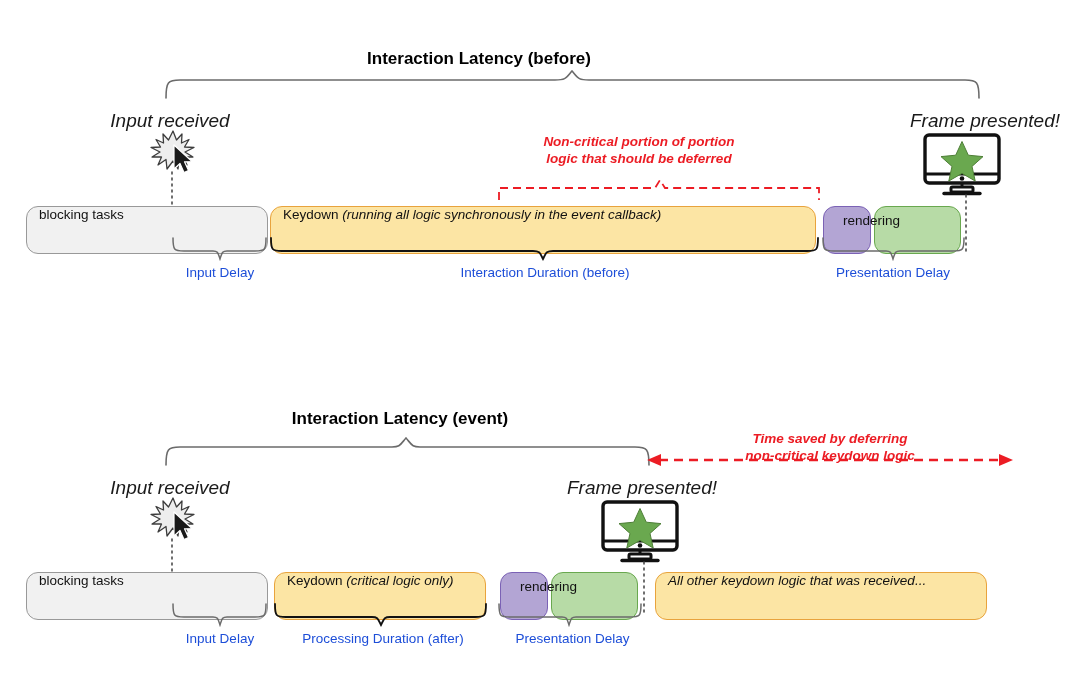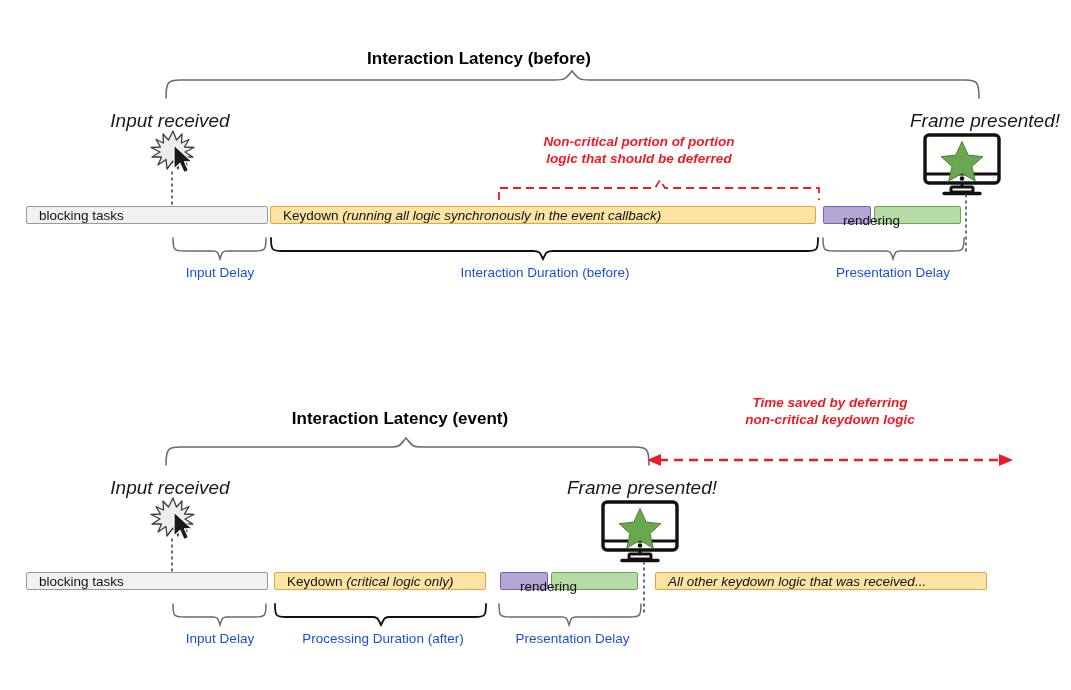--- a/index.html
+++ b/index.html
@@ -35,27 +35,26 @@
     font-size: 19px;
     color: #1a1a1a;
     white-space: nowrap;
     text-align: center;
     font-style: italic;
   }
 
   
   .bar {
     position: absolute;
-    height: 18px;
+    height: 48px;
     box-sizing: border-box;
     border-width: 1.4px;
     border-style: solid;
-    border-radius: 2px;
+    border-radius: 12px;
     display: flex;
-    align-items: center;
     overflow: visible;
     white-space: nowrap;
   }
   .bar-text {
     font-size: 13.5px;
     color: #111;
     padding-left: 12px;
     white-space: nowrap;
     pointer-events: none;
   }
@@ -185,21 +184,21 @@
   </svg>
   <div class="abs brace-label" style="left:718px; top:265px; width:350px;">Presentation Delay</div>
 
   <div class="abs diagram-title" style="left:0; top:409px; width:800px;">Interaction Latency (event)</div>
 
   <svg class="abs" style="left:160px; top:437px;" width="496" height="30">
     <path d="M 6,28 C 6,12 8,10 20,10 L 232,10 C 240,10 240,8 246,1
              C 252,8 252,10 260,10 L 475,10 C 487,10 489,12 489,28" fill="none" stroke="#6b6b6b" stroke-width="1.6" stroke-linecap="round"></path>
   </svg>
 
-  <div class="abs red-note" style="left:665px; top:394px; width:330px;">
+  <div class="abs red-note" style="left:665px; top:430px; width:330px;">
     <div>Time saved by deferring</div>
     <div>non-critical keydown logic</div>
   </div>
 
   <svg class="abs" style="left:645px; top:449px;" width="375" height="22">
     <line x1="14" y1="11" x2="356" y2="11" stroke="#ec1c24" stroke-width="2.6" stroke-dasharray="9,6"></line>
     <path d="M2,11 L16,5 L16,17 Z" fill="#ec1c24"></path>
     <path d="M368,11 L354,5 L354,17 Z" fill="#ec1c24"></path>
   </svg>
 

